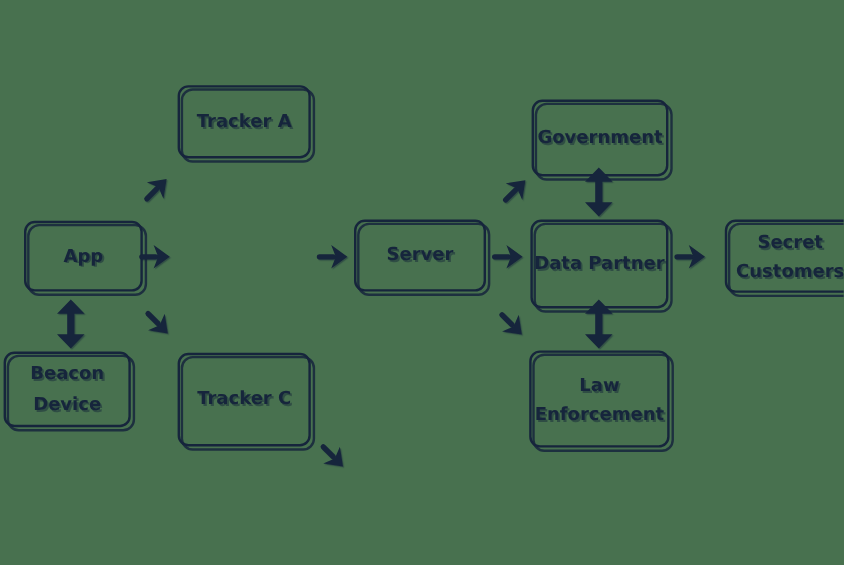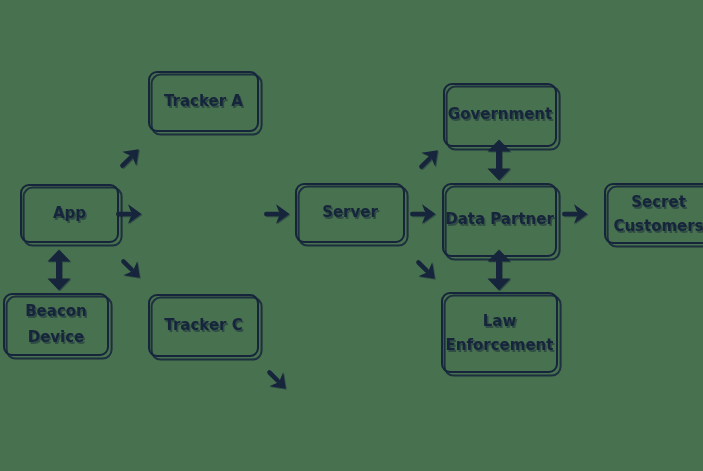--- a/index.html
+++ b/index.html
@@ -24,21 +24,21 @@
   .node::after {
     content:""; position:absolute; inset:-2.5px;
     transform:translate(2.6px,2.6px);
     border:2px solid var(--ink); border-radius:10px;
     opacity:.85; pointer-events:none;
   }
   .n-app              { left:20px;   top:184px; width:99px; height:59px; }
   .n-beacon_device    { left:3px;   top:293px; width:106px; height:63px; }
   .n-tracker_a        { left:148px; top:71px;  width:111px; height:61px; }
   .n-tracker_b        { left:148px; top:184px; width:111px; height:59px; }
-  .n-tracker_c        { left:148px; top:294px; width:111px; height:63px; }
+  .n-tracker_c        { left:148px; top:294px; width:111px; height:78px; }
   .n-server           { left:295px; top:183px; width:110px; height:60px; }
   .n-government       { left:443px; top:83px;  width:114px; height:64px; }
   .n-data_partner     { left:442px; top:183px; width:115px; height:74px; white-space:nowrap; }
   .n-law_enforcement  { left:441px; top:292px; width:117px; height:81px; line-height:1.6; }
   .n-secret_customers { left:592px; top:183px; width:109px; height:61px; line-height:1.6;margin-left:12px; }
   
   .arrow {
     position:absolute; color:var(--ink);
     filter:drop-shadow(1.4px 1.4px 0 rgba(18,33,55,0.4));
     display:flex; align-items:center; justify-content:center;

